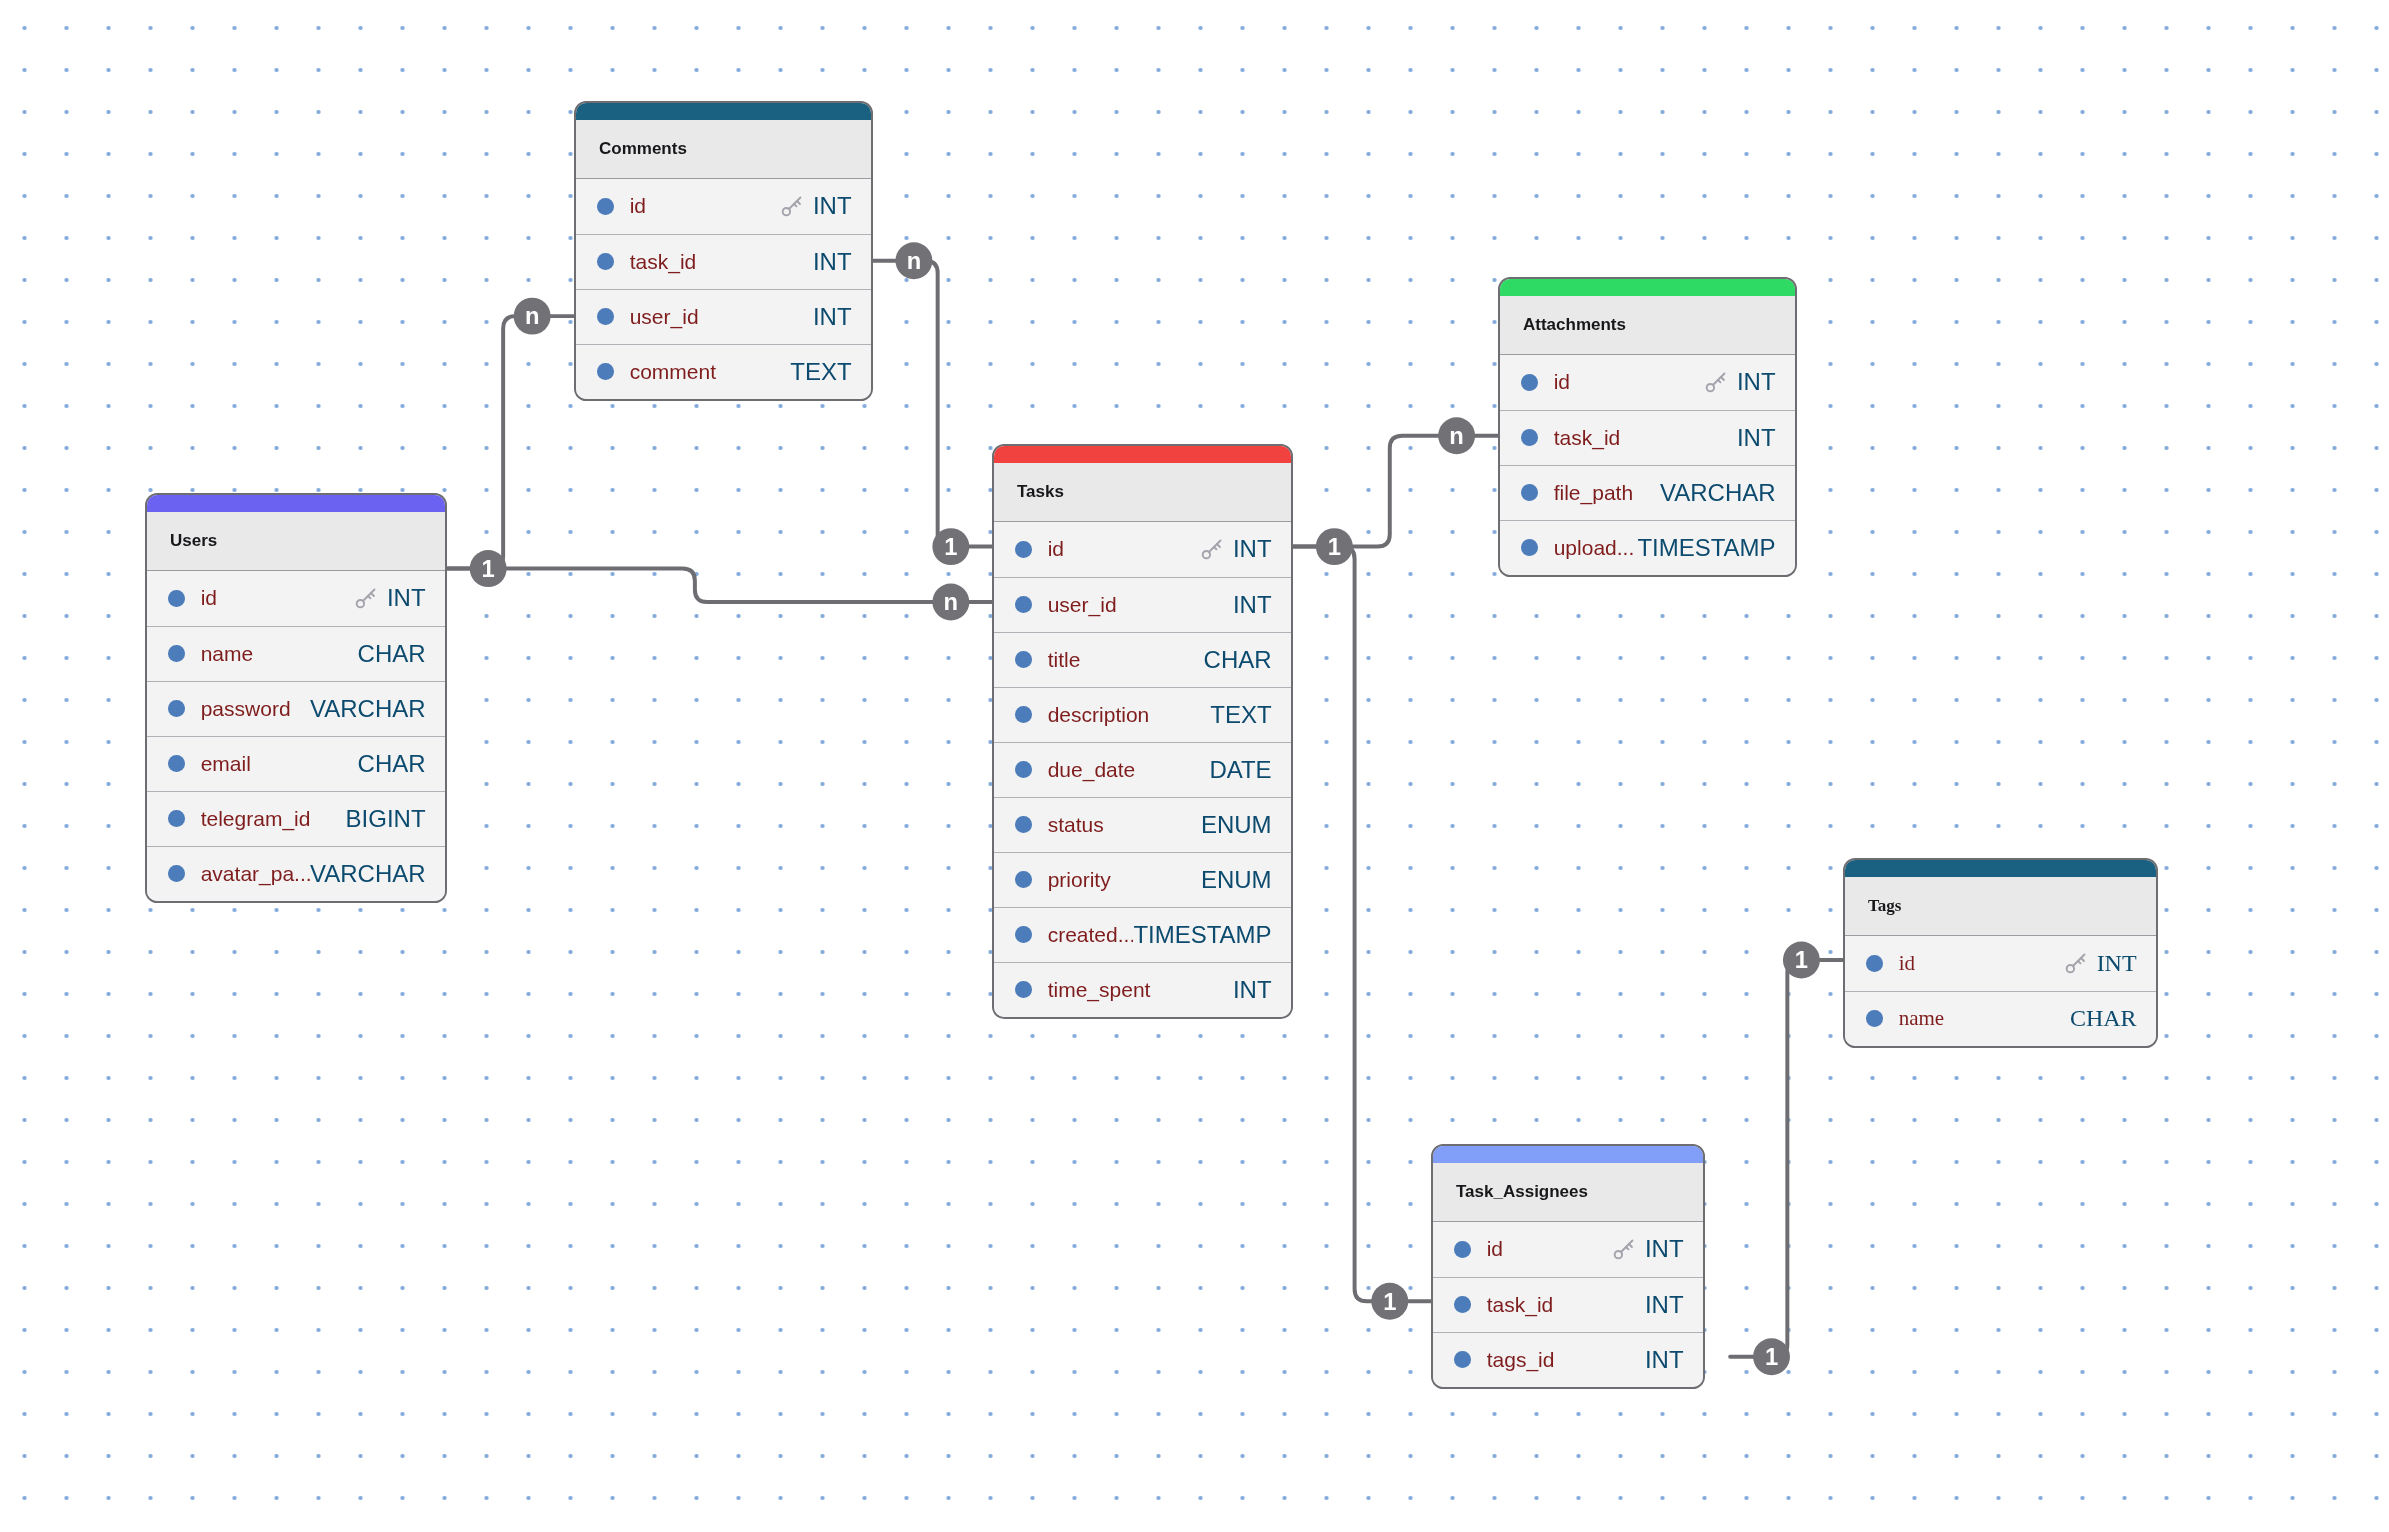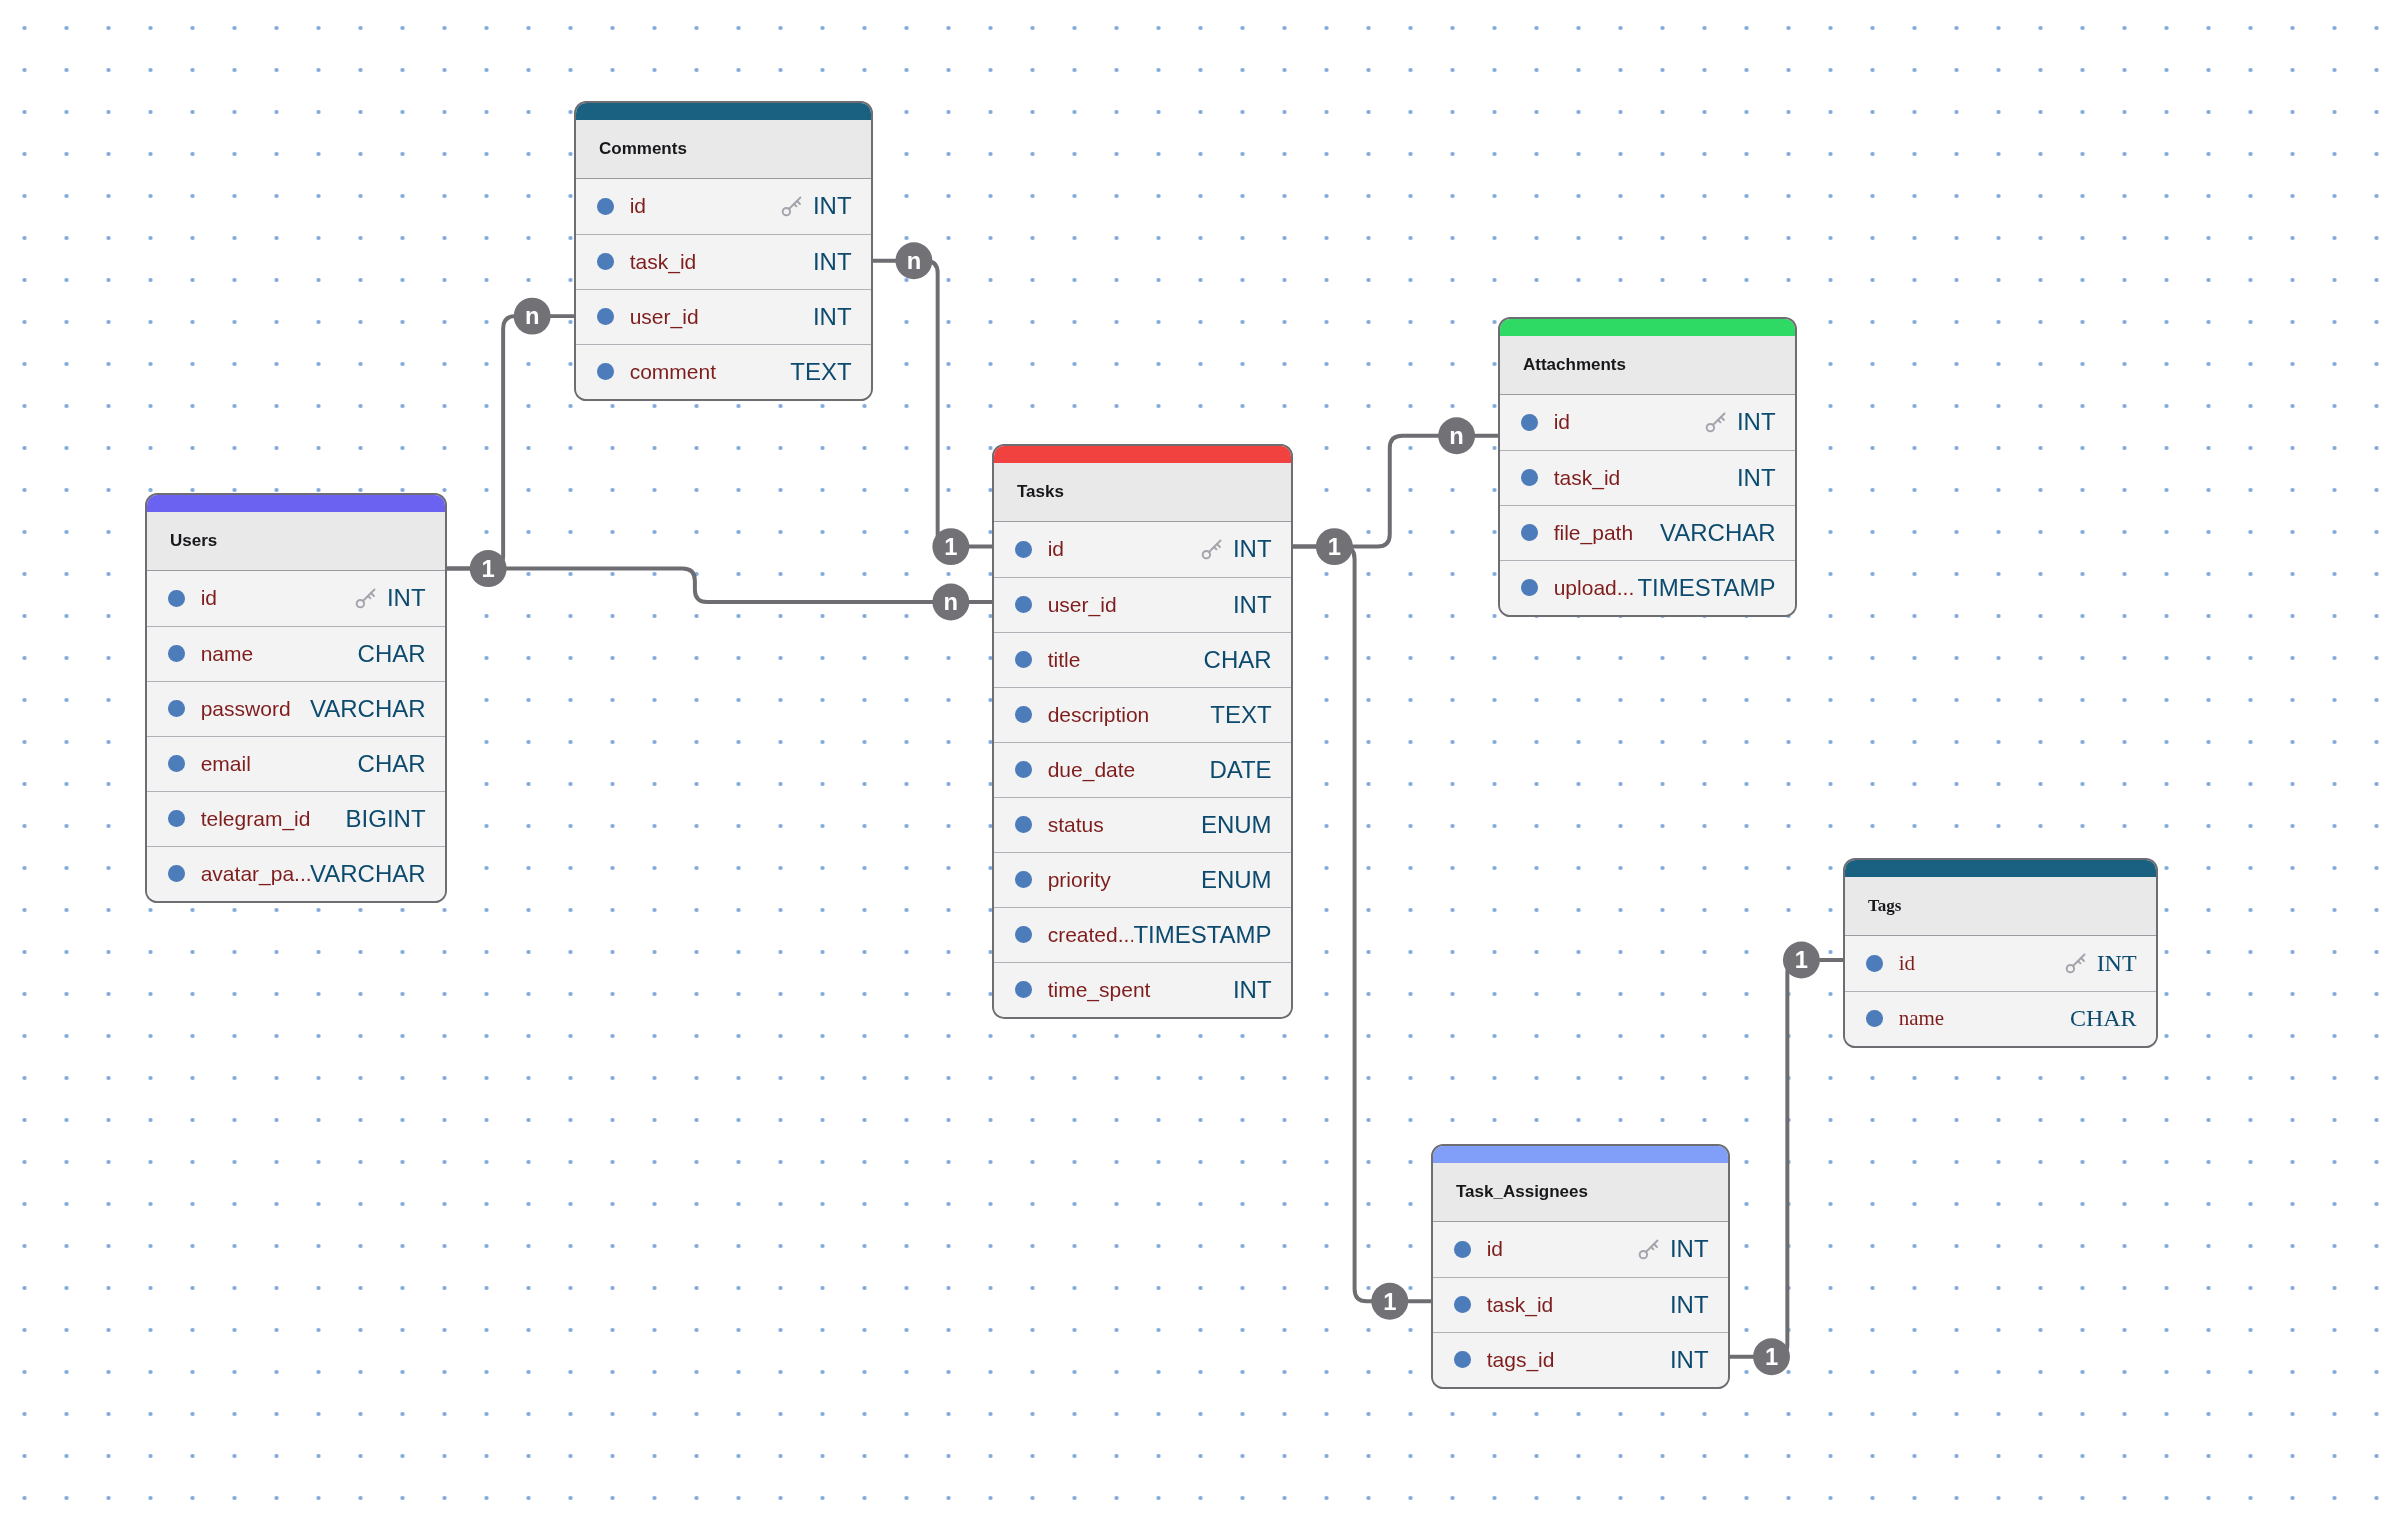--- a/index.html
+++ b/index.html
@@ -258,21 +258,21 @@
         </span>
       </div>
       <div class="row">
         <span class="fdot"></span>
         <span class="fname">time_spent</span>
         <span class="ftype">
           <span>INT</span>
         </span>
       </div>
     </div>
-    <div class="table" style="left: 1498px; top: 277px; width: 299px; margin-top: 40px;">
+    <div class="table" style="left: 1498px; top: 277px; width: 299px;">
       <div class="strip" style="background: rgb(46, 217, 100);"></div>
       <div class="title">Attachments</div>
       <div class="row">
         <span class="fdot"></span>
         <span class="fname">id</span>
         <span class="ftype">
           <svg class="keyicon" viewBox="0 0 24 24">
             <circle cx="6.8" cy="17.2" r="3.4"></circle>
             <path d="M9.2 14.8 L19.8 4.2"></path>
             <path d="M16.6 7.4 L19.3 10.1"></path>
@@ -320,21 +320,21 @@
         </span>
       </div>
       <div class="row">
         <span class="fdot"></span>
         <span class="fname">name</span>
         <span class="ftype">
           <span>CHAR</span>
         </span>
       </div>
     </div>
-    <div class="table" style="left: 1431px; top: 1144px; width: 299px;">
+    <div class="table" style="left: 1431px; top: 1144px; width: 274px;">
       <div class="strip" style="background: rgb(129, 159, 248);"></div>
       <div class="title">Task_Assignees</div>
       <div class="row">
         <span class="fdot"></span>
         <span class="fname">id</span>
         <span class="ftype">
           <svg class="keyicon" viewBox="0 0 24 24">
             <circle cx="6.8" cy="17.2" r="3.4"></circle>
             <path d="M9.2 14.8 L19.8 4.2"></path>
             <path d="M16.6 7.4 L19.3 10.1"></path>

